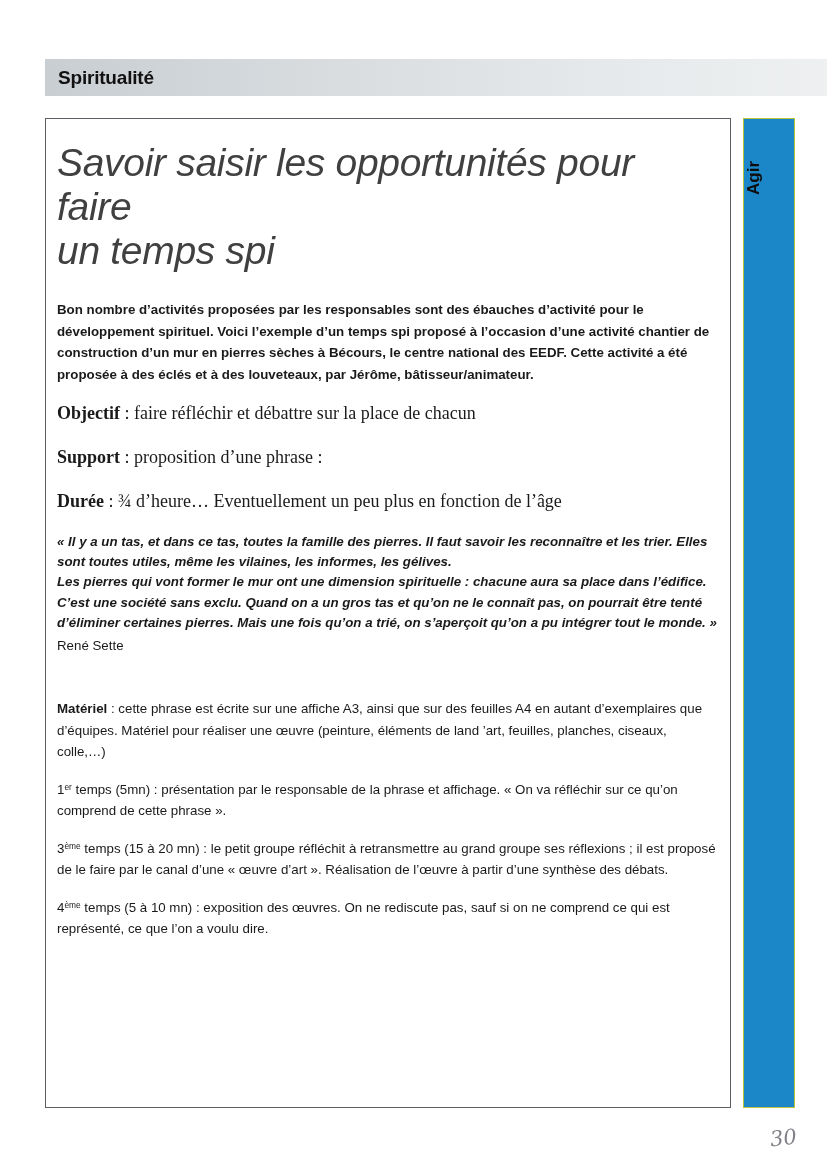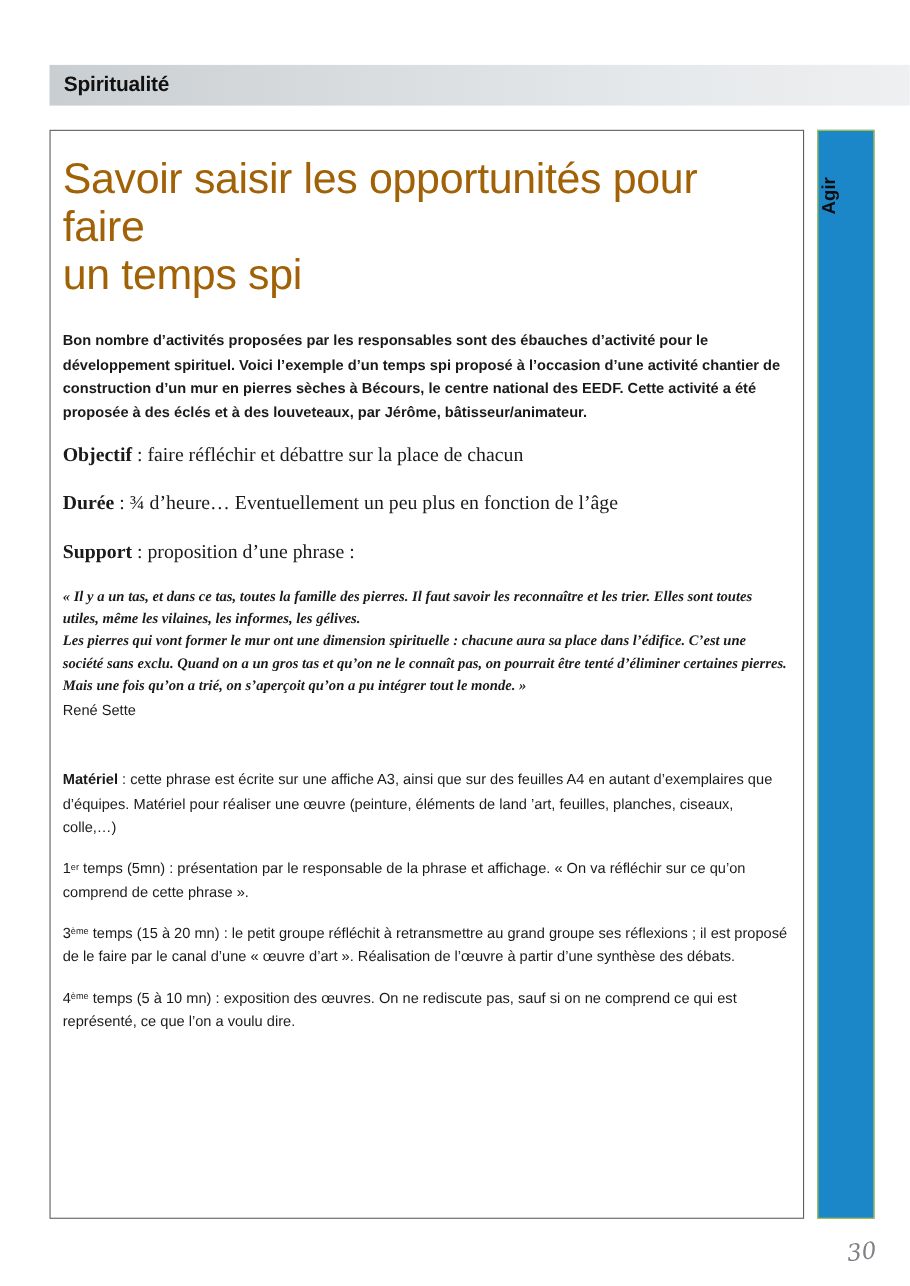--- a/index.html
+++ b/index.html
@@ -53,24 +53,25 @@
     left: 11px;
     top: 22px;
     right: 12px;
   }
 
   
   .doc-title {
     font-size: 39px;
     line-height: 1.13;
     font-weight: normal;
-    color: #a16207;
+    color: #404040;
     margin: 0 0 26px 0;
     letter-spacing: -0.3px;
     white-space: pre-line;
+    font-style: italic;
   }
 
   
   .intro {
     font-size: 13.3px;
     line-height: 1.62;
     font-weight: bold;
     margin: 0 0 15px 0;
     text-align: left;
   }
@@ -82,21 +83,21 @@
   }
   .field-line .lbl { font-weight: bold; }
 
   .quote-block {
     font-size: 13.3px;
     line-height: 1.52;
     font-weight: bold;
     font-style: italic;
     margin: 6px 0 0 0;
   }
-  .quote-para { margin: 0 0 0 0; font-family: Liberation Serif, serif; }
+  .quote-para { margin: 0 0 0 0; }
   .quote-para + .quote-para { margin-top: 0px; }
   .quote-attrib {
     font-size: 13.3px;
     font-weight: normal;
     font-style: normal;
     margin-top: 3px;
     padding-right: 2px;
   }
 
   .body-para {
@@ -171,25 +172,25 @@
     <h1 class="doc-title">Savoir saisir les opportunités pour faire
 un temps spi</h1>
 
     <p class="intro">Bon nombre d’activités proposées par les responsables sont des ébauches d’activité pour le développement spirituel. Voici l’exemple d’un temps spi proposé à l’occasion d’une activité chantier de construction d’un mur en pierres sèches à Bécours, le centre national des EEDF. Cette activité a été proposée à des éclés et à des louveteaux, par Jérôme, bâtisseur/animateur.</p>
 
     <p class="field-line">
       <span class="lbl">Objectif</span><span> : </span><span>faire réfléchir et débattre sur la place de chacun</span>
     </p>
 
     <p class="field-line">
+      <span class="lbl">Support</span><span> : </span><span>proposition d’une phrase :</span>
+    </p>
+
+    <p class="field-line">
       <span class="lbl">Durée</span><span> : </span><span>¾ d’heure… Eventuellement un peu plus en fonction de l’âge</span>
-    </p>
-
-    <p class="field-line">
-      <span class="lbl">Support</span><span> : </span><span>proposition d’une phrase :</span>
     </p>
 
     <div class="quote-block">
       <p class="quote-para">« Il y a un tas, et dans ce tas, toutes la famille des pierres. Il faut savoir les reconnaître et les trier. Elles sont toutes utiles, même les vilaines, les informes, les gélives.</p>
       <p class="quote-para">Les pierres qui vont former le mur ont une dimension spirituelle : chacune aura sa place dans l’édifice. C’est une société sans exclu. Quand on a un gros tas et qu’on ne le connaît pas, on pourrait être tenté d’éliminer certaines pierres. Mais une fois qu’on a trié, on s’aperçoit qu’on a pu intégrer tout le monde. »</p>
       <div class="quote-attrib">René Sette</div>
     </div>
 
     <p class="body-para gap-top">
       <span class="lbl">Matériel</span><span> : </span><span>cette phrase est écrite sur une affiche A3, ainsi que sur des feuilles A4 en autant d’exemplaires que d’équipes. Matériel pour réaliser une œuvre (peinture, éléments de land ’art, feuilles, planches, ciseaux, colle,…)</span>

